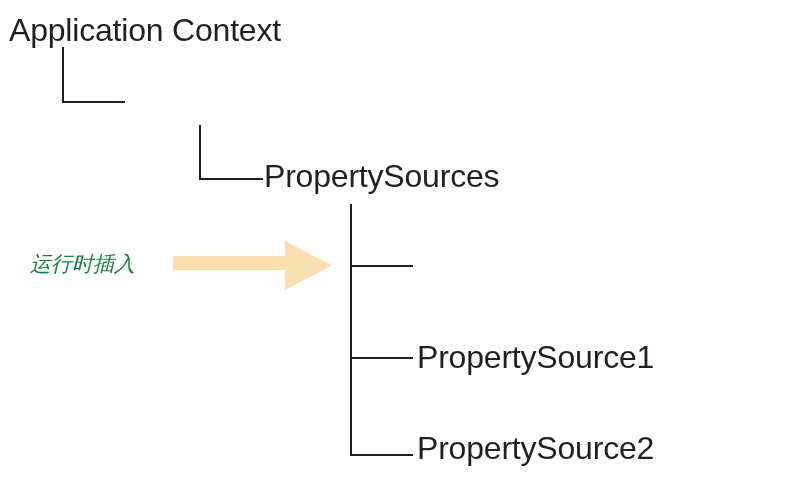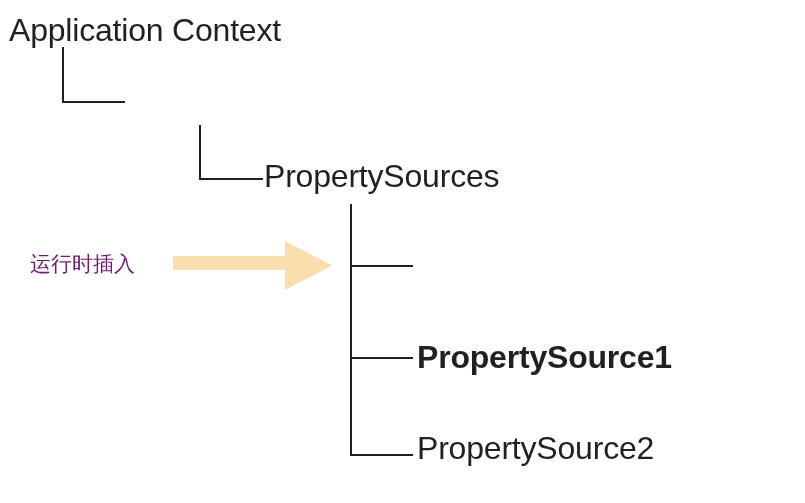--- a/index.html
+++ b/index.html
@@ -31,31 +31,32 @@
     color: #231f20;
     font-family: "Liberation Sans", "DejaVu Sans", sans-serif;
     font-weight: 400;
     font-size: 32px;
     line-height: 1;
     letter-spacing: -0.2px;
   }
   .annotation-label {
     position: absolute;
     white-space: nowrap;
-    color: #701a75;
+    color: #15803d;
     font-family: "DejaVu Sans", "Liberation Sans", sans-serif;
     font-weight: 400;
     font-size: 21px;
     line-height: 1;
+    font-style: italic;
   }
   #node-application-context { left: 9px;   top: 14px;  }
   #node-environment         { left: 132px; top: 82px;  }
   #node-propertysources     { left: 264px; top: 160px; }
   #node-remote-ps           { left: 417px; top: 248px; }
-  #node-ps1                 { left: 417px; top: 341px; font-weight: bold; }
+  #node-ps1                 { left: 417px; top: 341px; }
   #node-ps2                 { left: 417px; top: 432px; text-align: right; }
   #annotation-runtime-insert { left: 30px; top: 254px; }
 </style>
 </head>
 <body>
 
 <div id="diagram-root">
 
   <svg id="diagram-svg" viewBox="0 0 805 503" xmlns="http://www.w3.org/2000/svg">
 

